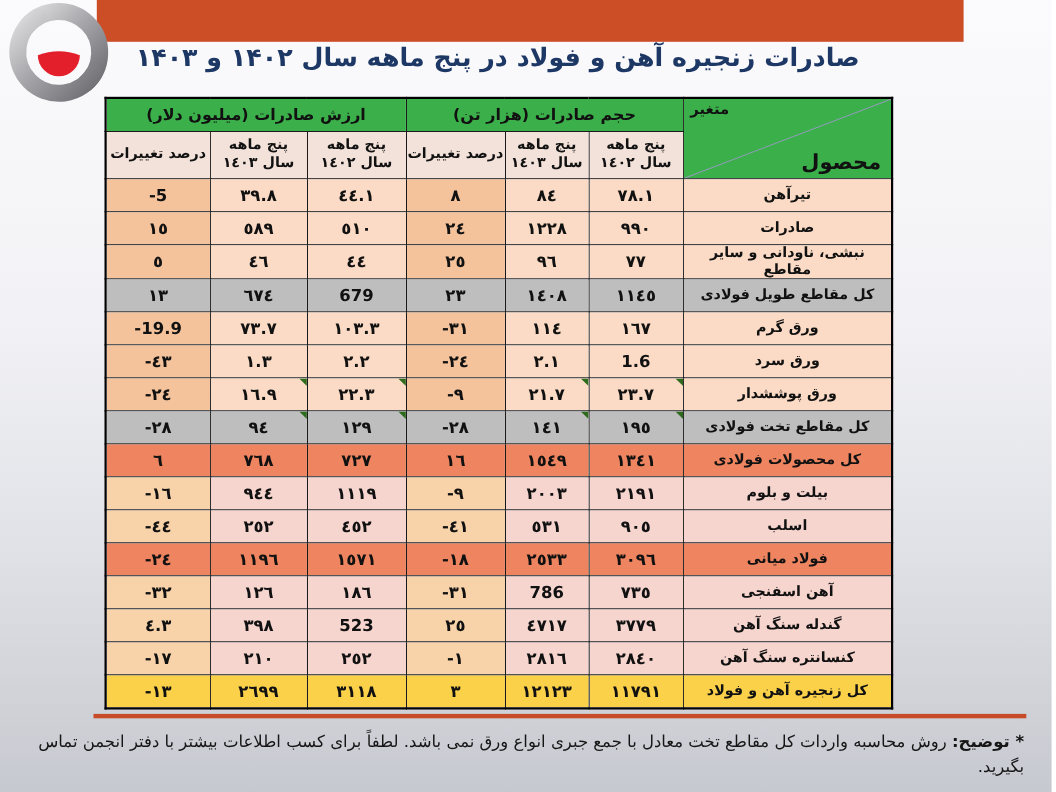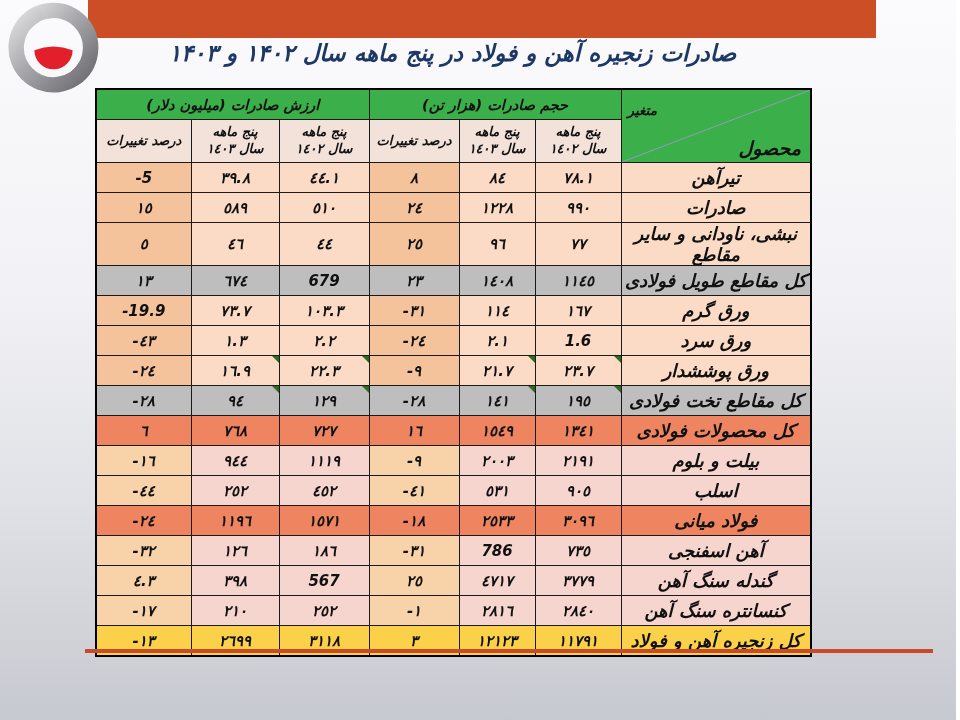--- a/index.html
+++ b/index.html
@@ -1,45 +1,44 @@
 <!DOCTYPE html>
 <html lang="fa"><head>
 <meta charset="utf-8">
 <style>
   html,body{margin:0;padding:0;}
   .slide{
     width:956px;height:720px;position:relative;overflow:hidden;
     direction:rtl;
     font-family:"DejaVu Sans","Liberation Sans",sans-serif;
     background:linear-gradient(180deg,#FBFBFD 0%,#F2F2F6 40%,#E0E1E6 70%,#C7C9D0 100%);
-    font-style:italic;
   }
   .top-bar{position:absolute;left:88px;top:0;width:788px;height:38px;background:#CB4E27;}
   .logo{position:absolute;left:5px;top:2px;width:97px;height:91px;}
   .title{
     position:absolute;top:40px;left:95px;width:715px;text-align:center;
     font-size:23px;font-weight:bold;color:#1E3865;letter-spacing:0;
   }
   table.tbl{
     position:absolute;top:88px;left:95px;width:715px;
     border-collapse:collapse;table-layout:fixed;direction:rtl;
     border:2px solid #000;
   }
   .tbl th,.tbl td{
     border:1px solid #1a1a1a;padding:0;text-align:center;vertical-align:middle;
     font-weight:bold;color:#111;position:relative;overflow:hidden;
   }
   tr.h1 th{height:29px;background:#3BAF4A;font-size:14.5px;margin-left:31px;}
   tr.h2 th{height:42px;background:#F3E2DA;font-size:13px;line-height:1.3;white-space:pre-line;}
   th.corner{background:#F3E2DA;}
   .corner .diag{position:absolute;inset:0;width:100%;height:100%;}
-  .corner .c-top{position:absolute;top:12px;left:6px;font-size:13.5px;}
+  .corner .c-top{position:absolute;top:2px;left:6px;font-size:13.5px;}
   .corner .c-bot{position:absolute;bottom:3px;right:9px;font-size:19px;}
   .tbl tbody td{height:29px;font-size:15px;}
-  .tbl tbody td.product{font-size:18px;}
+  .tbl tbody td.product{font-size:13px;}
   .num{display:inline-block;direction:ltr;unicode-bidi:embed;}
   .r-peach td{background:#FBDBC5;}   .r-peach td.pct{background:#F4C39C;}
   .r-gray td{background:#BEBEBE;}
   .r-salmon td{background:#EE8560;}
   .r-pink td{background:#F7D5CF;}    .r-pink td.pct{background:#F8D2A8;}
   .r-yellow td{background:#FBD14A;}
   td.marked::after{
     content:"";position:absolute;top:0;right:0;width:0;height:0;
     border-top:7px solid #2F6B1D;border-left:7px solid transparent;
   }
@@ -227,21 +226,21 @@
           <td class="pct"><span class="num" dir="ltr">-٣١</span></td>
           <td><span class="num" dir="ltr">١٨٦</span></td>
           <td><span class="num" dir="ltr">١٢٦</span></td>
           <td class="pct"><span class="num" dir="ltr">-٣٢</span></td>
         </tr>
         <tr class="r-pink">
           <td class="product">گندله سنگ آهن</td>
           <td><span class="num" dir="ltr">٣٧٧٩</span></td>
           <td><span class="num" dir="ltr">٤٧١٧</span></td>
           <td class="pct"><span class="num" dir="ltr">٢٥</span></td>
-          <td><span class="num" dir="ltr">567</span></td>
+          <td><span class="num" dir="ltr">523</span></td>
           <td><span class="num" dir="ltr">٣٩٨</span></td>
           <td class="pct"><span class="num" dir="ltr">٤.٣</span></td>
         </tr>
         <tr class="r-pink">
           <td class="product">کنسانتره سنگ آهن</td>
           <td><span class="num" dir="ltr">٢٨٤٠</span></td>
           <td><span class="num" dir="ltr">٢٨١٦</span></td>
           <td class="pct"><span class="num" dir="ltr">-١</span></td>
           <td><span class="num" dir="ltr">٢٥٢</span></td>
           <td><span class="num" dir="ltr">٢١٠</span></td>
@@ -254,14 +253,18 @@
           <td class="pct"><span class="num" dir="ltr">٣</span></td>
           <td><span class="num" dir="ltr">٣١١٨</span></td>
           <td><span class="num" dir="ltr">٢٦٩٩</span></td>
           <td class="pct"><span class="num" dir="ltr">-١٣</span></td>
         </tr>
       </tbody>
   </table>
 
   <div class="foot-line"></div>
 
+  <div class="footnote">
+    <span class="fn-label">* توضیح:</span>
+    <span>روش محاسبه واردات کل مقاطع تخت معادل با جمع جبری انواع ورق نمی باشد. لطفاً برای کسب اطلاعات بیشتر با دفتر انجمن تماس بگیرید.</span>
+  </div>
 
 </div>
 
 </body></html>

